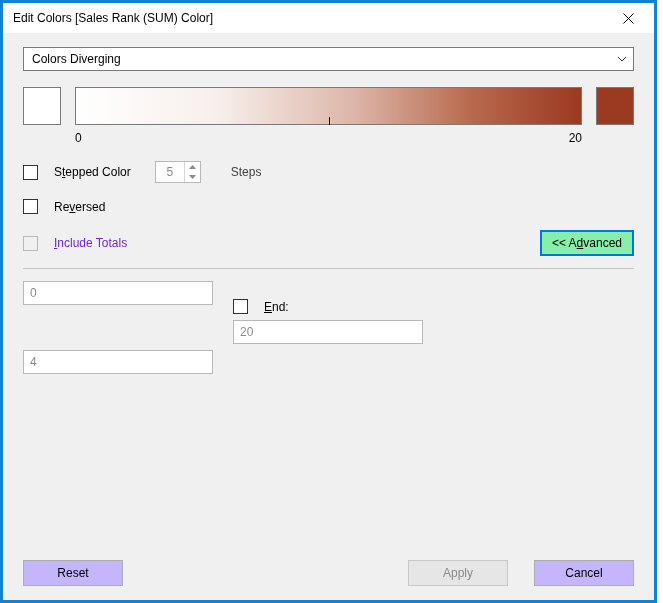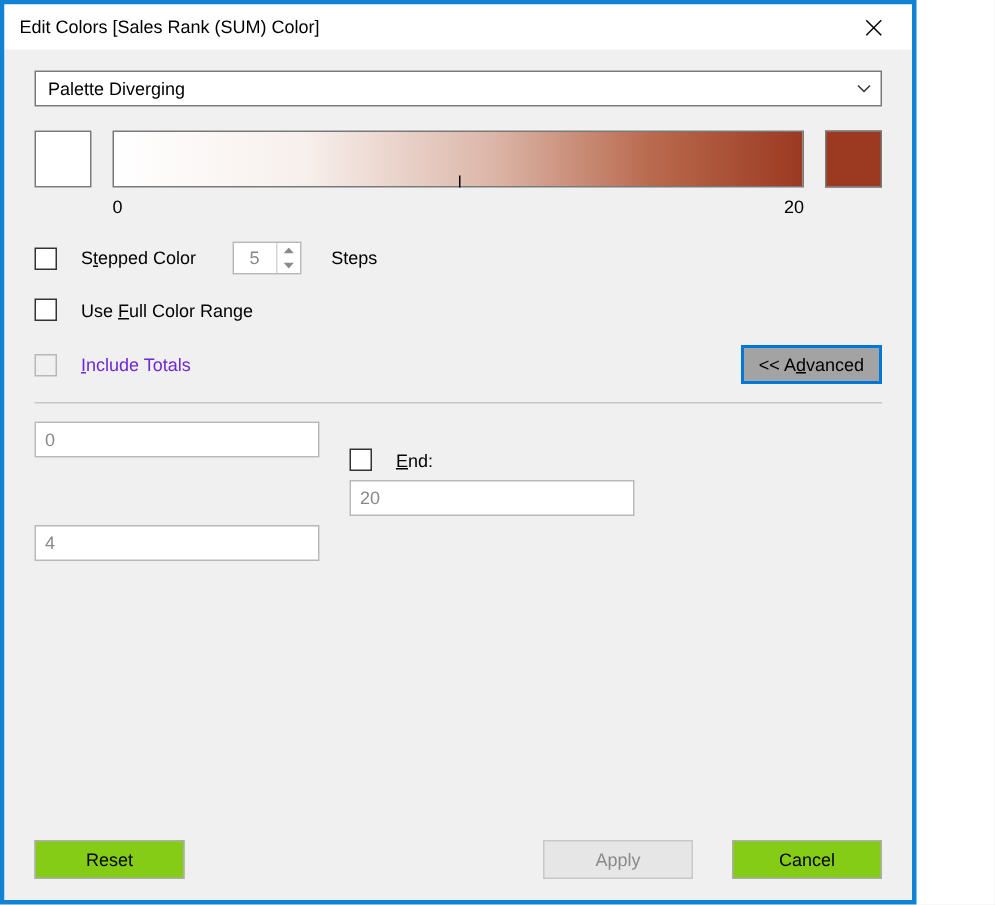--- a/index.html
+++ b/index.html
@@ -4,21 +4,21 @@
 <style>
   * { box-sizing: border-box; }
   body {
     margin: 0;
     padding: 0;
     background: #fff;
     font-family: "Segoe UI", Tahoma, sans-serif;
     font-size: 12px;
   }
   .frame {
-    width: 611px;
+    width: 657px;
     height: 603px;
     border: 3px solid #1083d4;
     background: #fff;
     position: relative;
   }
   .titlebar {
     height: 30px;
     display: flex;
     align-items: center;
     justify-content: space-between;
@@ -118,31 +118,31 @@
     margin-left: 8px;
     color: #8a8a8a;
   }
   .spinner .num { flex:1; display:flex; align-items:center; justify-content:center; }
   .spinner .arrows {
     width: 16px; border-left: 1px solid #d5d5d5;
     display: flex; flex-direction: column;
   }
   .spinner .ar { flex:1; display:flex; align-items:center; justify-content:center; }
   .spinner .ar svg { width: 7px; height: 4px; display:block; }
-  .steps-label { color: #000000; margin-left: 4px; }
+  .steps-label { color: #404040; margin-left: 14px; }
   .adv-row {
     display: flex;
     align-items: center;
     justify-content: space-between;
     margin-top: 16px;
   }
   .adv-btn {
     height: 26px;
     padding: 0 10px;
-    background: #a3a3a3;
+    background: #86efac;
     border: 2px solid #0078d7;
     display: flex; align-items: center; justify-content: center;
     font-size: 12px;
     cursor: pointer;
   }
   .hr {
     border: none;
     border-top: 1px solid #c6c6c6;
     margin: 12px 0 6px 0;
   }
@@ -163,21 +163,21 @@
   }
   .button-row {
     position: absolute;
     bottom: 14px; left: 20px; right: 20px;
     display: flex;
     align-items: center;
   }
   .btn {
     height: 26px;
     width: 100px;
-    background: #84cc16;
+    background: #c4b5fd;
     border: 1px solid #adadad;
     display: flex; align-items: center; justify-content: center;
     font-size: 12px;
     cursor: pointer;
   }
   .btn.disabled { color: #8a8a8a; border-color: #c8c8c8; background: #e6e6e6; }
   .btn + .btn { margin-left: 26px; }
   .spacer { flex: 1; }
 </style>
 </head>
@@ -190,21 +190,21 @@
       <svg viewBox="0 0 11 11">
           <line x1="0.5" y1="0.5" x2="10.5" y2="10.5" stroke="#000" stroke-width="1"></line>
           <line x1="10.5" y1="0.5" x2="0.5" y2="10.5" stroke="#000" stroke-width="1"></line>
         </svg>
     </div>
   </div>
 
   <div class="body">
 
     <div class="palette-select">
-      <span>Palette Diverging</span>
+      <span>Colors Diverging</span>
       <svg class="chev" viewBox="0 0 10 10">
           <polyline points="1,3 5,7 9,3" fill="none" stroke="#333" stroke-width="1"></polyline>
         </svg>
     </div>
 
     <div class="swatch-row">
       <div class="swatch left"></div>
       <div class="ramp">
         <div class="tick"></div>
       </div>
@@ -233,25 +233,25 @@
           <span class="ar">
               <svg viewBox="0 0 7 4">
                 <polygon points="0,0 3.5,4 7,0" fill="#8a8a8a"></polygon>
               </svg>
             </span>
         </span>
       </span>
       <span class="steps-label">Steps</span>
     </div>
 
-
     <div class="checkrow">
       <span class="chk"></span>
-      <span class="chk-label">Use <u>F</u>ull Color Range</span>
-    </div>
+      <span class="chk-label">Re<u>v</u>ersed</span>
+    </div>
+
 
     <div class="adv-row">
       <div class="checkrow" style="margin-top:0">
         <span class="chk disabled"></span>
         <span class="chk-label disabled"><u>I</u>nclude Totals</span>
       </div>
       <div class="adv-btn">
         <span>&lt;&lt; A<u>d</u>vanced</span>
       </div>
     </div>

